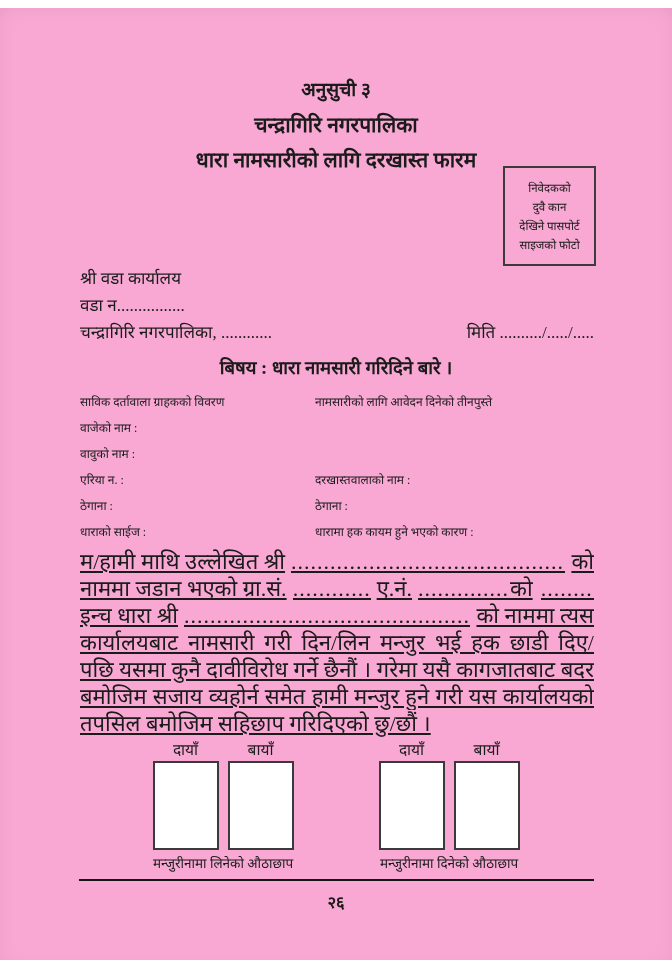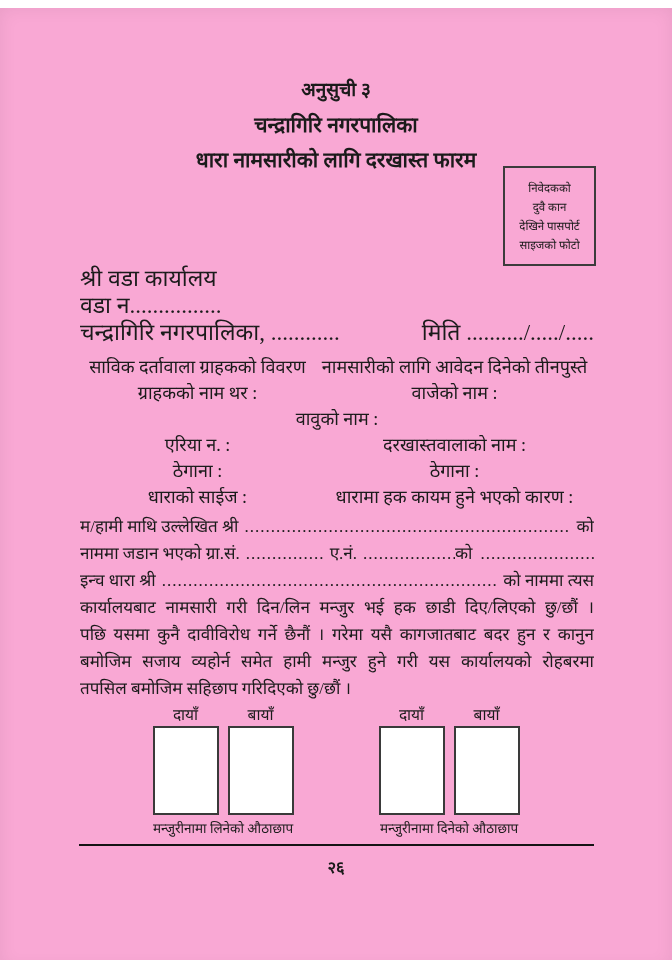--- a/index.html
+++ b/index.html
@@ -21,32 +21,32 @@
   
   .photo-box {
     position:absolute; left:503px; top:158px;
     width:93px; height:100px;
     border:2px solid #3c3c3c;
     display:flex; flex-direction:column; justify-content:space-evenly; align-items:center;
     font-size:11.5px; text-align:center; padding:8px 2px;
   }
   .photo-box span { display:block; white-space:nowrap; }
   
-  .address { margin:92px 78px 0 80px; font-size:23px; }
+  .address { margin:92px 78px 0 80px; font-size:17px; }
   .address > div { height:27px; line-height:27px; }
   .addr-row { display:flex; justify-content:space-between;gap:12px; }
   
   .subject { text-align:center; font-weight:700; font-size:18.5px; margin-top:9px; height:26px; line-height:26px; }
   
-  .fields { margin:8px 78px 0 80px; font-size:18px;text-align:center; }
+  .fields { margin:8px 78px 0 80px; font-size:12px; }
   .frow { display:flex; height:26px; line-height:26px; }
   .fcell-l { width:235px; white-space:nowrap; overflow:hidden; }
   .fcell-r { flex:1; white-space:nowrap; overflow:hidden; }
   
-  .decl { margin:3px 78px 0 80px; font-size:17px; }
+  .decl { margin:3px 78px 0 80px; font-size:22px;text-decoration:underline; }
   .pline { display:flex; align-items:baseline; height:27px; line-height:27px; white-space:nowrap; overflow:hidden; }
   .pjust { height:27px; line-height:27px; text-align:justify; text-align-last:justify; overflow:hidden; }
   .pplain { height:27px; line-height:27px; overflow:hidden; }
   .dots-fill { flex:1 1 auto; overflow:hidden; white-space:nowrap; margin:0 6px; letter-spacing:1px; }
   .dots-fix80  { flex:0 0 78px;  overflow:hidden; white-space:nowrap; margin:0 6px; letter-spacing:1px; }
   .dots-fix95  { flex:0 0 92px;  overflow:hidden; white-space:nowrap; margin-left:6px; letter-spacing:1px; }
   .dots-tail   { flex:1 1 auto;  overflow:hidden; white-space:nowrap; margin-left:8px; letter-spacing:1px; }
   
   .thumbs { display:flex; justify-content:center; gap:85px; margin-top:3px; }
   .tgroup { display:grid; grid-template-columns:66px 66px; column-gap:9px; }
@@ -77,28 +77,28 @@
 
   <div class="address">
     <div>श्री वडा कार्यालय</div>
     <div>वडा न................</div>
     <div class="addr-row">
       <span>चन्द्रागिरि नगरपालिका, ............</span>
       <span>मिति ........../...../.....</span>
     </div>
   </div>
 
+  <div class="subject">बिषय : धारा नामसारी गरिदिने बारे ।</div>
 
   <div class="fields">
     <div class="frow">
       <span class="fcell-l">साविक दर्तावाला ग्राहकको विवरण</span>
       <span class="fcell-r">नामसारीको लागि आवेदन दिनेको तीनपुस्ते</span>
     </div>
     <div class="frow">
-      <span class="fcell-l">ग्राहकको नाम थर :</span>
       <span class="fcell-r">वाजेको नाम  :</span>
     </div>
     <div class="frow">
       <span class="fcell-r">वावुको नाम :</span>
     </div>
     <div class="frow">
       <span class="fcell-l">एरिया न. :</span>
       <span class="fcell-r">दरखास्तवालाको नाम :</span>
     </div>
     <div class="frow">

